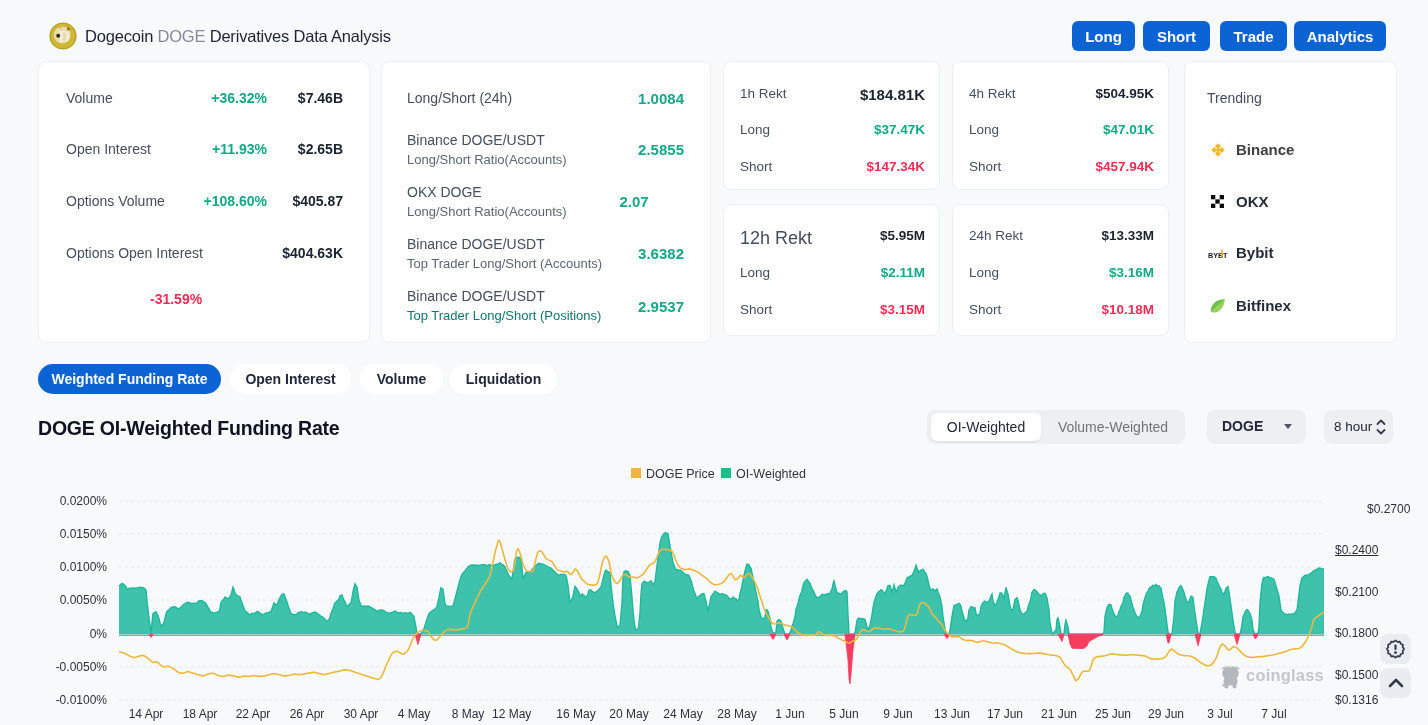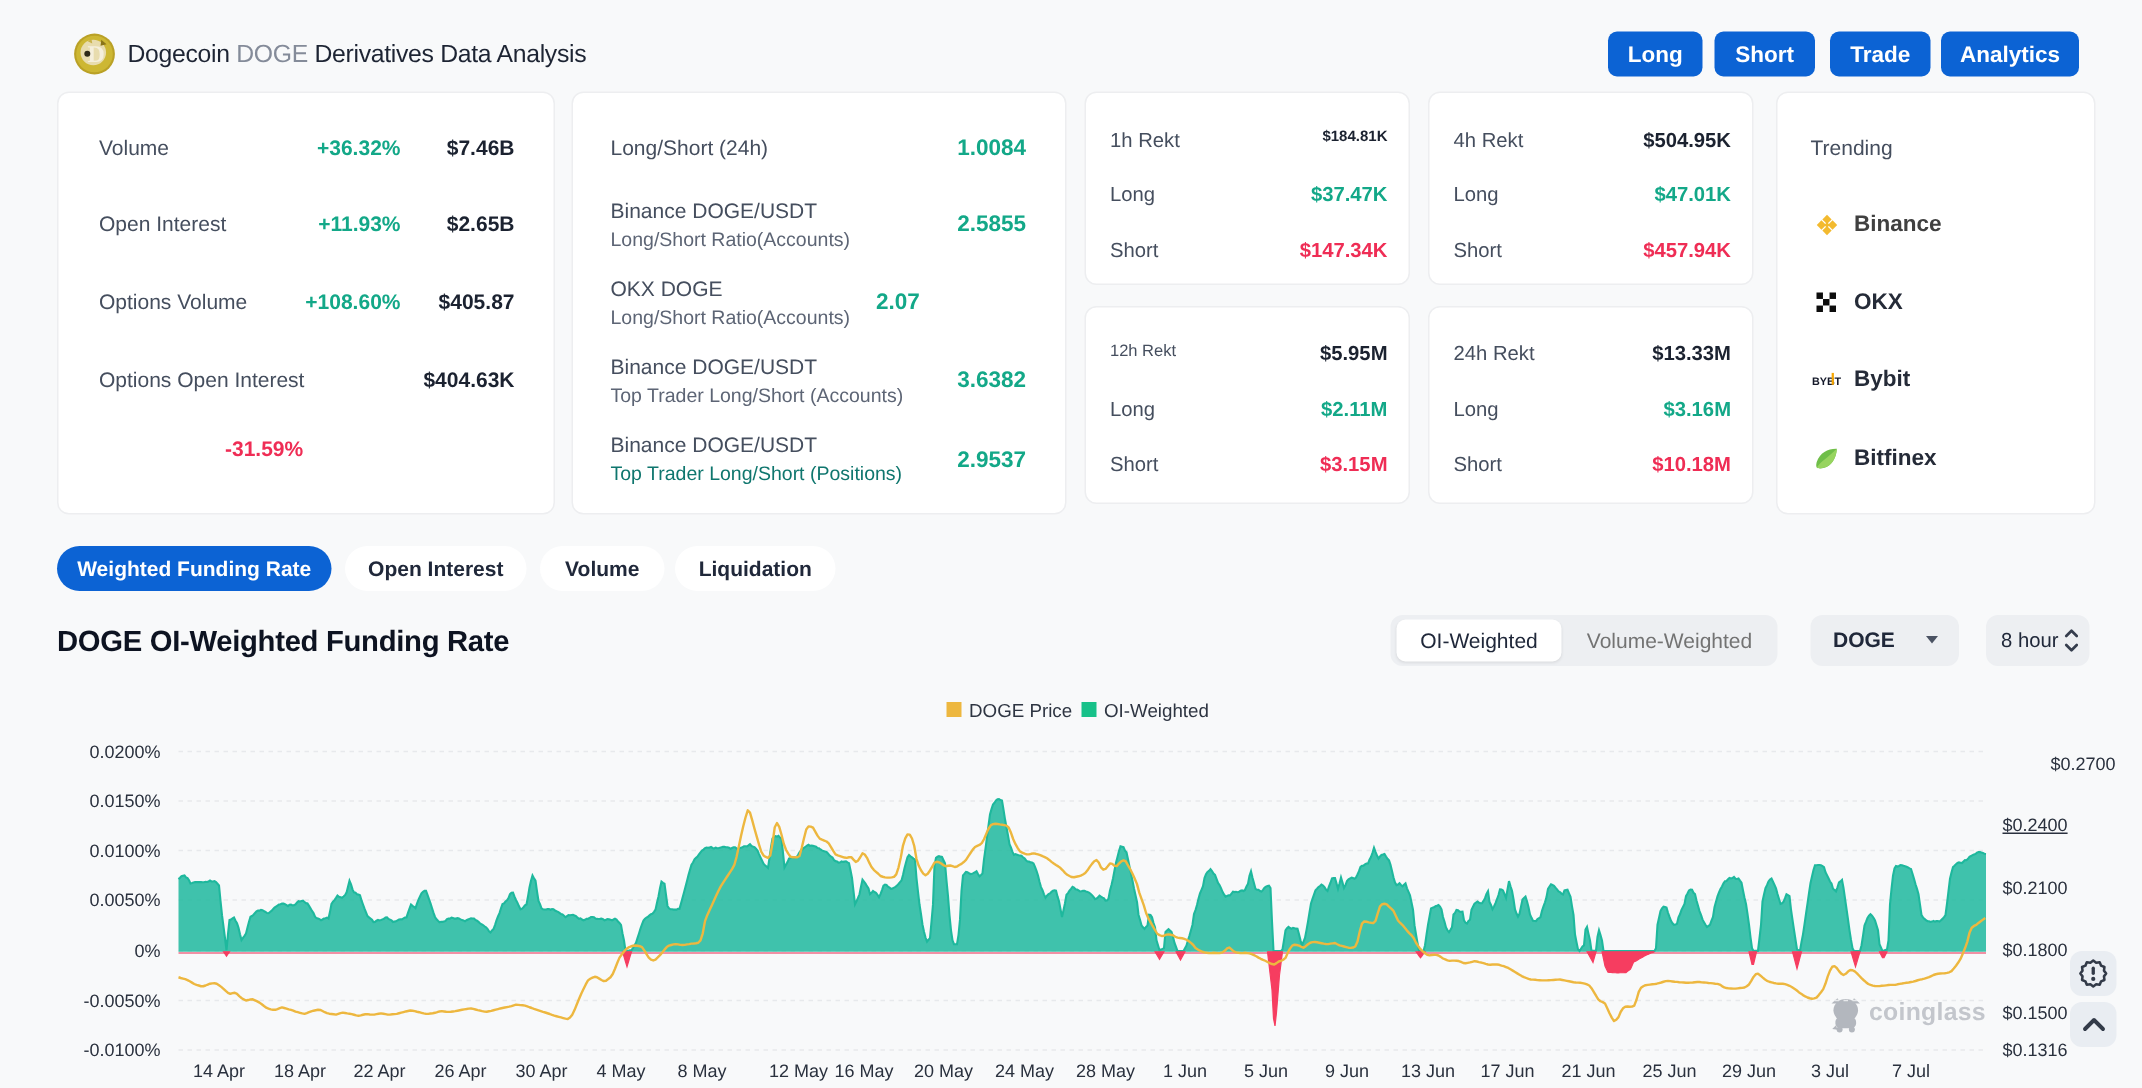--- a/index.html
+++ b/index.html
@@ -51,46 +51,46 @@
   <div class="abs val" style="left:243px;top:245px;width:100px;text-align:right;">$404.63K</div>
 
   <div class="card" style="left:381px;top:61px;width:330px;height:282px;"></div>
   <div class="abs lbl" style="left:407px;top:90px;">Long/Short (24h)</div>
   <div class="abs val grn" style="left:584px;top:90px;width:100px;text-align:right;font-size:15px;">1.0084</div>
   <div class="abs lbl" style="left:407px;top:132px;">Binance DOGE/USDT</div>
   <div class="abs" style="left:407px;top:152px;font-size:13px;color:#5d6575;">Long/Short Ratio(Accounts)</div>
   <div class="abs val grn" style="left:584px;top:141px;width:100px;text-align:right;font-size:15px;">2.5855</div>
   <div class="abs lbl" style="left:407px;top:184px;">OKX DOGE</div>
   <div class="abs" style="left:407px;top:204px;font-size:13px;color:#5d6575;">Long/Short Ratio(Accounts)</div>
-  <div class="abs val grn" style="left:584px;top:193px;width:100px;text-align:left;font-size:15px;">2.07</div>
+  <div class="abs val grn" style="left:584px;top:193px;width:100px;text-align:center;font-size:15px;">2.07</div>
   <div class="abs lbl" style="left:407px;top:236px;">Binance DOGE/USDT</div>
   <div class="abs" style="left:407px;top:256px;font-size:13px;color:#5d6575;">Top Trader Long/Short (Accounts)</div>
   <div class="abs val grn" style="left:584px;top:245px;width:100px;text-align:right;font-size:15px;">3.6382</div>
   <div class="abs lbl" style="left:407px;top:288px;">Binance DOGE/USDT</div>
   <div class="abs" style="left:407px;top:308px;font-size:13px;color:#0f766e;">Top Trader Long/Short (Positions)</div>
   <div class="abs val grn" style="left:584px;top:298px;width:100px;text-align:right;font-size:15px;">2.9537</div>
 
   <div class="card" style="left:723px;top:61px;width:217px;height:129px;"></div>
   <div class="abs lbl" style="left:740px;top:86px;font-size:13.5px;">1h Rekt</div>
-  <div class="abs val" style="left:810px;top:86px;width:115px;text-align:right;font-size:10px;">$184.81K</div>
+  <div class="abs val" style="left:810px;top:86px;width:115px;text-align:right;font-size:15px;">$184.81K</div>
   <div class="abs lbl" style="left:740px;top:122px;font-size:13.5px;">Long</div>
   <div class="abs val grn" style="left:810px;top:122px;width:115px;text-align:right;font-size:13.5px;">$37.47K</div>
   <div class="abs lbl" style="left:740px;top:159px;font-size:13.5px;">Short</div>
   <div class="abs val red" style="left:810px;top:159px;width:115px;text-align:right;font-size:13.5px;">$147.34K</div>
 
   <div class="card" style="left:952px;top:61px;width:217px;height:129px;"></div>
   <div class="abs lbl" style="left:969px;top:86px;font-size:13.5px;">4h Rekt</div>
   <div class="abs val" style="left:1039px;top:86px;width:115px;text-align:right;font-size:13.5px;">$504.95K</div>
   <div class="abs lbl" style="left:969px;top:122px;font-size:13.5px;">Long</div>
   <div class="abs val grn" style="left:1039px;top:122px;width:115px;text-align:right;font-size:13.5px;">$47.01K</div>
   <div class="abs lbl" style="left:969px;top:159px;font-size:13.5px;">Short</div>
   <div class="abs val red" style="left:1039px;top:159px;width:115px;text-align:right;font-size:13.5px;">$457.94K</div>
 
   <div class="card" style="left:723px;top:204px;width:217px;height:132px;"></div>
-  <div class="abs lbl" style="left:740px;top:228px;font-size:11px;text-align:right;">12h Rekt</div>
+  <div class="abs lbl" style="left:740px;top:228px;font-size:18px;text-align:right;">12h Rekt</div>
   <div class="abs val" style="left:810px;top:228px;width:115px;text-align:right;font-size:13.5px;">$5.95M</div>
   <div class="abs lbl" style="left:740px;top:265px;font-size:13.5px;">Long</div>
   <div class="abs val grn" style="left:810px;top:265px;width:115px;text-align:right;font-size:13.5px;">$2.11M</div>
   <div class="abs lbl" style="left:740px;top:302px;font-size:13.5px;">Short</div>
   <div class="abs val red" style="left:810px;top:302px;width:115px;text-align:right;font-size:13.5px;">$3.15M</div>
 
   <div class="card" style="left:952px;top:204px;width:217px;height:132px;"></div>
   <div class="abs lbl" style="left:969px;top:228px;font-size:13.5px;">24h Rekt</div>
   <div class="abs val" style="left:1039px;top:228px;width:115px;text-align:right;font-size:13.5px;">$13.33M</div>
   <div class="abs lbl" style="left:969px;top:265px;font-size:13.5px;">Long</div>
@@ -171,21 +171,21 @@
   <div class="axis" style="left:1335px;top:668px;">$0.1500</div>
   <div class="axis" style="left:1335px;top:693px;">$0.1316</div>
 
   <div class="axis" style="left:116px;top:707px;width:60px;text-align:center;">14 Apr</div>
 <div class="axis" style="left:170px;top:707px;width:60px;text-align:center;">18 Apr</div>
 <div class="axis" style="left:223px;top:707px;width:60px;text-align:center;">22 Apr</div>
 <div class="axis" style="left:277px;top:707px;width:60px;text-align:center;">26 Apr</div>
 <div class="axis" style="left:331px;top:707px;width:60px;text-align:center;">30 Apr</div>
 <div class="axis" style="left:384px;top:707px;width:60px;text-align:center;">4 May</div>
 <div class="axis" style="left:438px;top:707px;width:60px;text-align:center;">8 May</div>
-<div class="axis" style="left:492px;top:707px;width:60px;text-align:right;">12 May</div>
+<div class="axis" style="left:492px;top:707px;width:60px;text-align:left;">12 May</div>
 <div class="axis" style="left:546px;top:707px;width:60px;text-align:center;">16 May</div>
 <div class="axis" style="left:599px;top:707px;width:60px;text-align:center;">20 May</div>
 <div class="axis" style="left:653px;top:707px;width:60px;text-align:center;">24 May</div>
 <div class="axis" style="left:707px;top:707px;width:60px;text-align:center;">28 May</div>
 <div class="axis" style="left:760px;top:707px;width:60px;text-align:center;">1 Jun</div>
 <div class="axis" style="left:814px;top:707px;width:60px;text-align:center;">5 Jun</div>
 <div class="axis" style="left:868px;top:707px;width:60px;text-align:center;">9 Jun</div>
 <div class="axis" style="left:922px;top:707px;width:60px;text-align:center;">13 Jun</div>
 <div class="axis" style="left:975px;top:707px;width:60px;text-align:center;">17 Jun</div>
 <div class="axis" style="left:1029px;top:707px;width:60px;text-align:center;">21 Jun</div>

